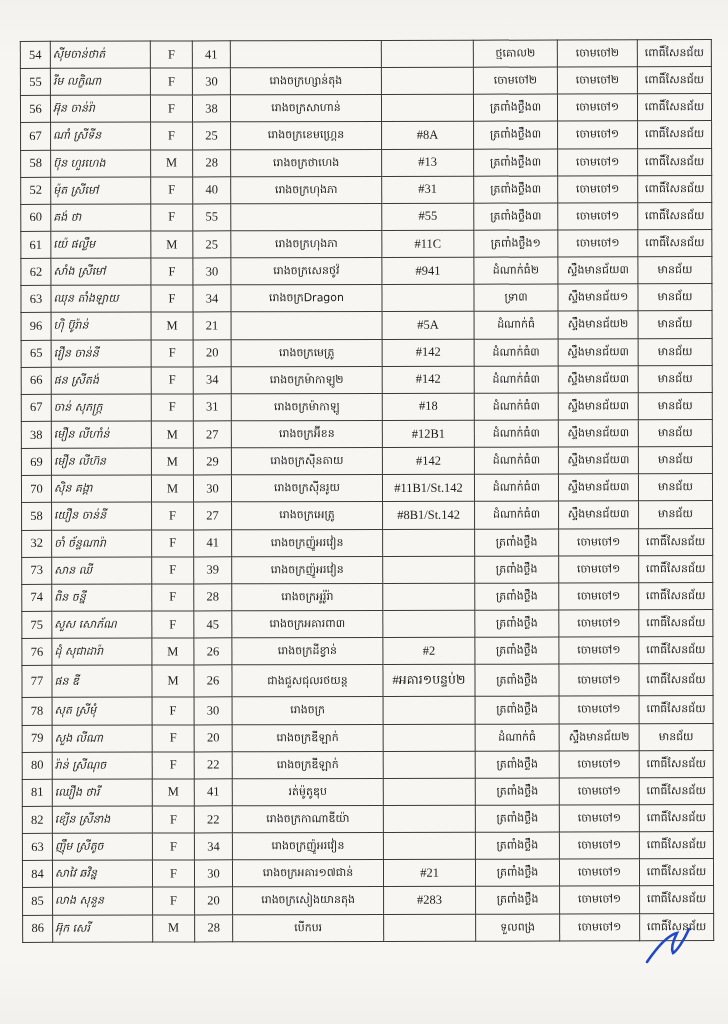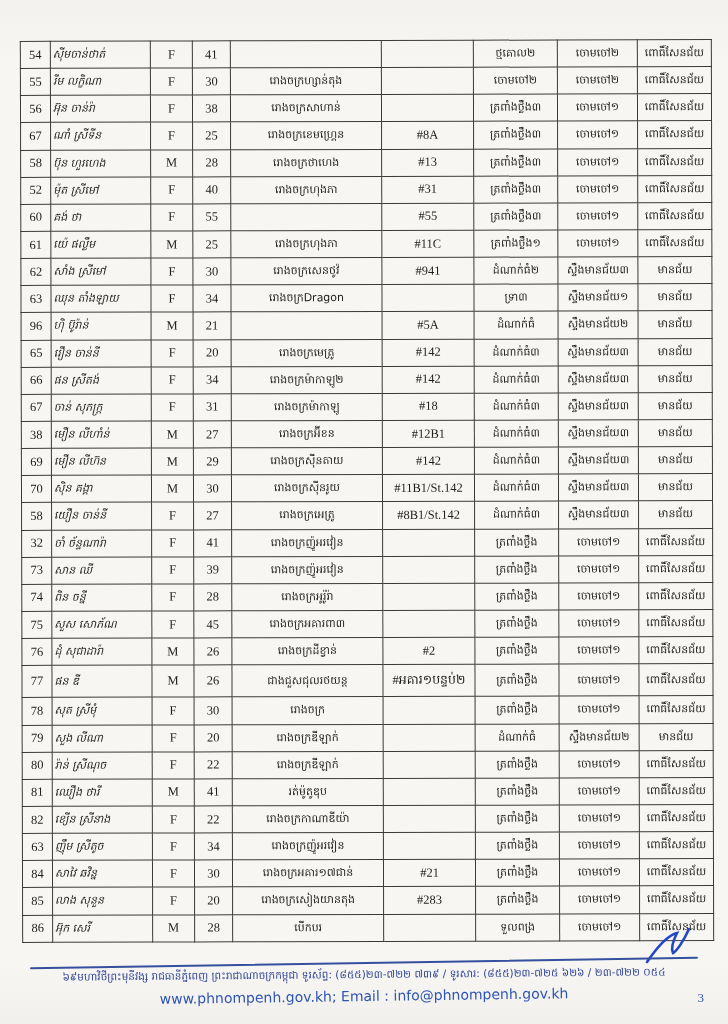--- a/index.html
+++ b/index.html
@@ -482,20 +482,14 @@
       <td class="c-commune">ចោមចៅ១</td>
       <td class="c-district">ពោធិ៍សែនជ័យ</td>
     </tr>
       </tbody>
   </table>
 
   <svg class="pen-mark" viewBox="0 0 56 42">
     <path d="M5 36 C 16 20, 26 9, 35 7 C 31 15, 29 23, 31 27 C 35 25, 42 14, 47 3" stroke="#2348c6" stroke-width="2.6" fill="none" stroke-linecap="round"></path>
   </svg>
 
-  <div class="footer">
-    <div class="footer-rule"></div>
-    <div class="footer-address">៦៩មហាវិថីព្រះមុនីវង្ស រាជធានីភ្នំពេញ ព្រះរាជាណាចក្រកម្ពុជា ទូរស័ព្ទ: (៨៥៥)២៣-៧២២ ៧៣៩ / ទូរសារ: (៨៥៥)២៣-៧២៥ ៦២៦ / ២៣-៧២២ ០៥៤</div>
-    <div class="footer-web">www.phnompenh.gov.kh; Email : info@phnompenh.gov.kh</div>
-    <div class="footer-page">3</div>
-  </div>
 
 </div>
 
 </body></html>

